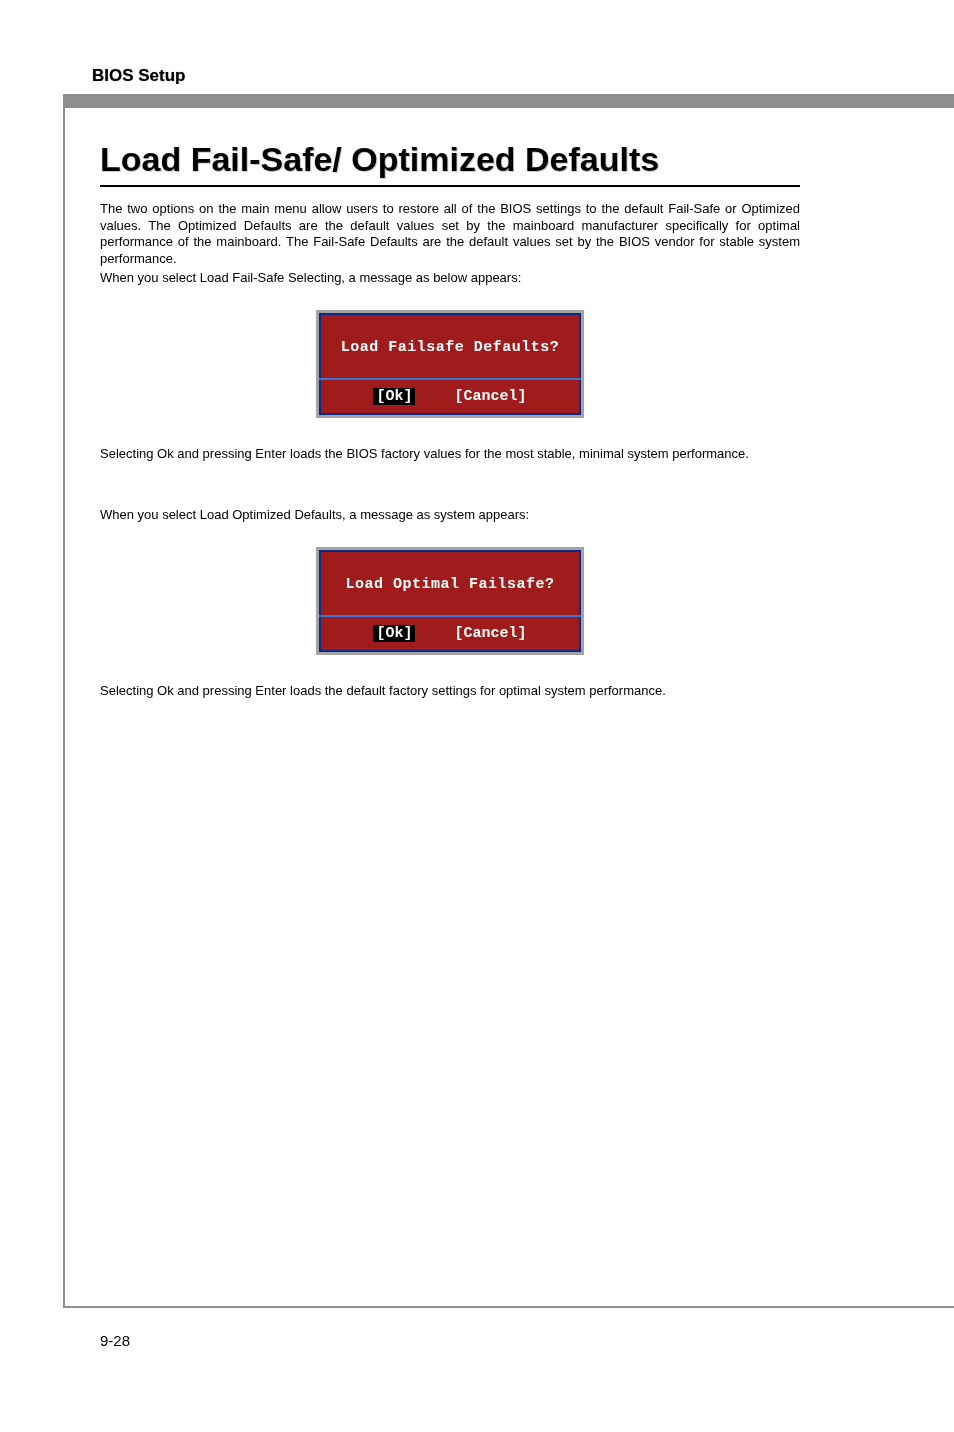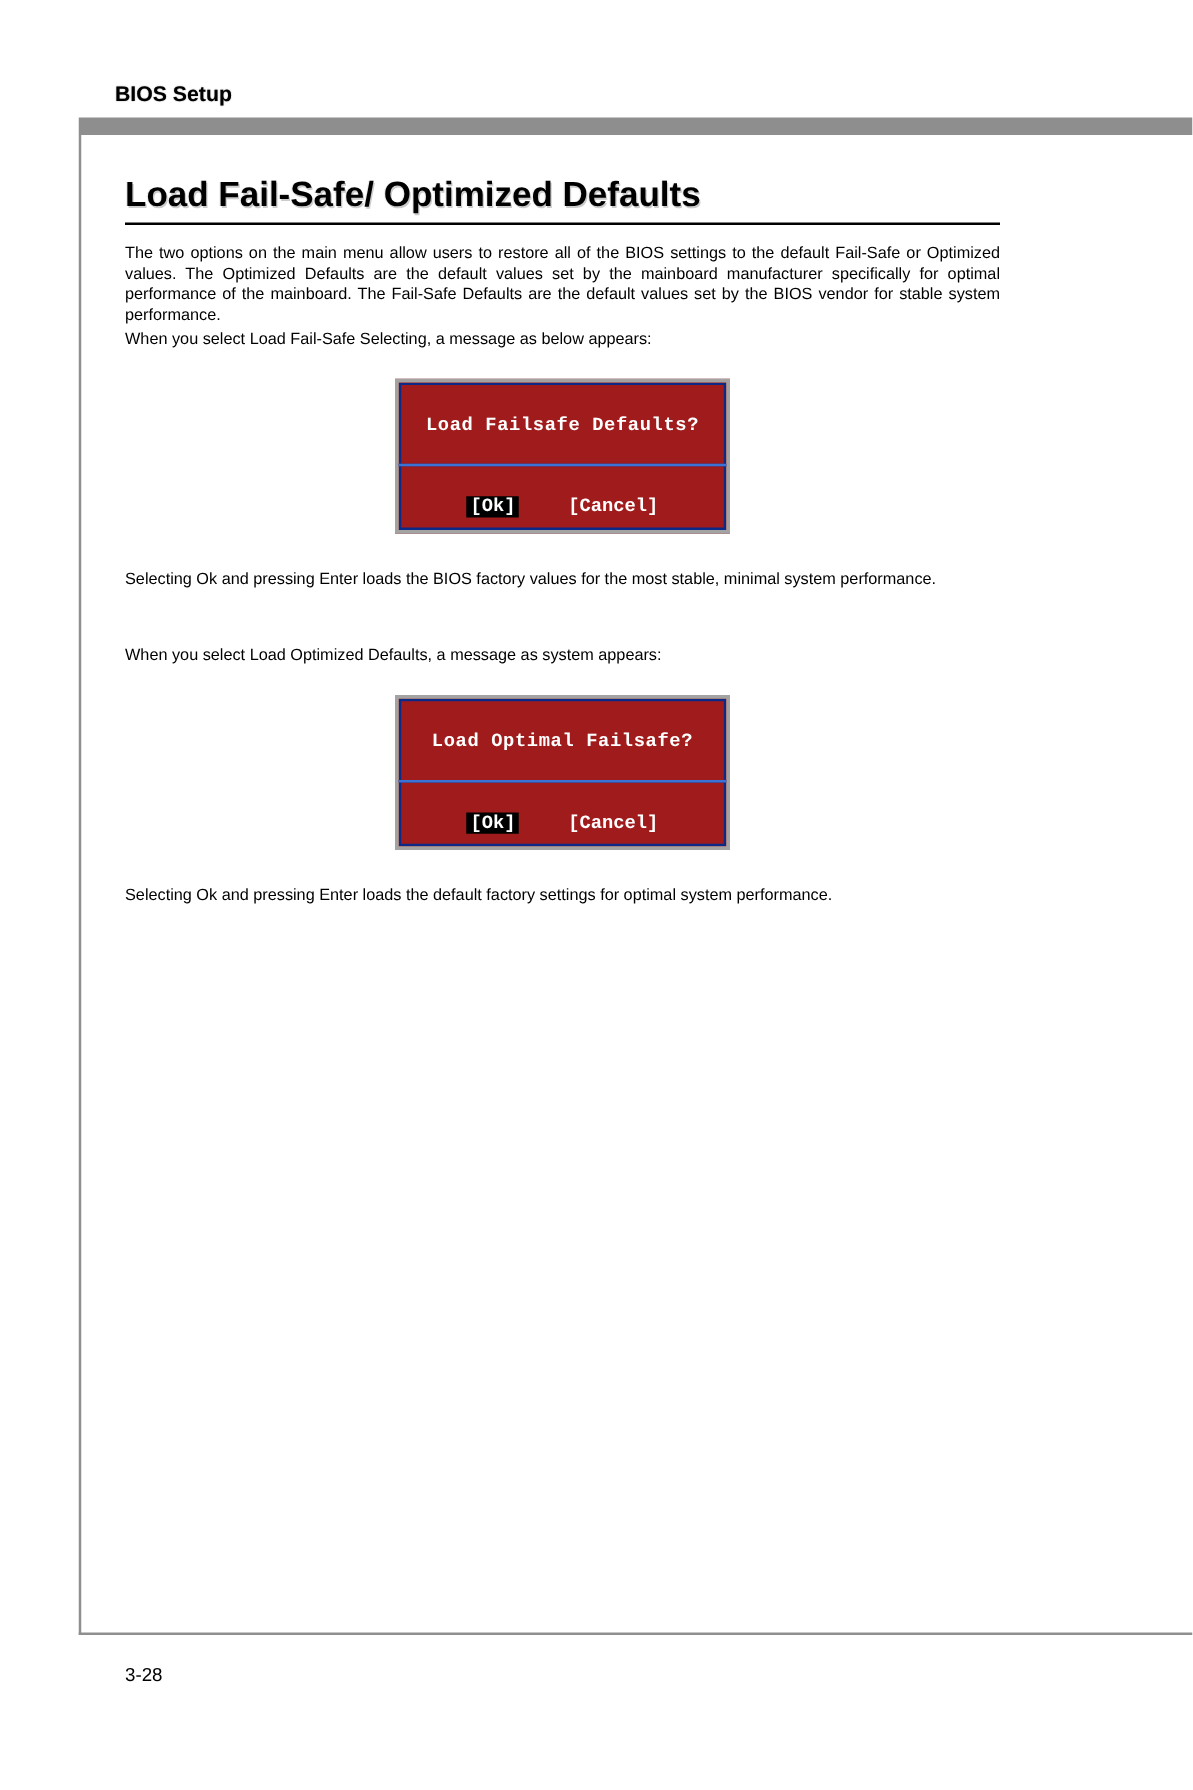--- a/index.html
+++ b/index.html
@@ -3,30 +3,30 @@
 <meta charset="utf-8">
 <style>
   * { box-sizing: border-box; margin: 0; padding: 0; }
   html, body { width: 954px; height: 1432px; background: #fff; font-family: Arial, Helvetica, sans-serif; color: #000; }
   .page { position: relative; width: 954px; height: 1120px; }
   .header-label { position: absolute; left: 92px; top: 66px; font-size: 17px; font-weight: bold; color: #000; text-shadow: 0 0 1px #777; }
   .header-bar { position: absolute; left: 63px; top: 94px; right: 0; height: 14px; background: #8e8e8e; }
   .side-rule-left { position: absolute; left: 63px; top: 108px; width: 2px; height: 1200px; background: #8f8f8f; }
   .side-rule-bottom { position: absolute; left: 63px; top: 1306px; right: 0; height: 2px; background: #8f8f8f; }
   .content { position: absolute; left: 100px; top: 140px; width: 700px; }
-  .section-title { font-size: 28px; font-weight: bold; color: #000; text-shadow: 1px 1px 0 #ccc, -1px 0 0 #eee; padding-bottom: 6px; }
+  .section-title { font-size: 34px; font-weight: bold; color: #000; text-shadow: 1px 1px 0 #ccc, -1px 0 0 #eee; padding-bottom: 6px; }
   .section-rule { height: 2px; background: #000; margin-bottom: 14px; }
   .para { font-size: 13px; line-height: 1.28; text-align: justify; }
   .para + .para { margin-top: 2px; }
   .gap { height: 28px; }
   .gap-lg { height: 44px; }
   .bios-box { width: 268px; margin: 24px auto 0 auto; border: 3px solid #a3a3a3; box-shadow: 0 0 0 2px #0b2a88 inset; background: #a01c1c; font-family: "Courier New", monospace; color: #fff; }
   .bios-top { padding: 26px 10px 22px 10px; text-align: center; font-size: 15px; font-weight: bold; letter-spacing: 0.5px; }
   .bios-divider { height: 2px; background: #0b2a88; border-top: 2px solid #3a73d6; }
-  .bios-bottom { padding: 24px 10px 10px 10px; text-align: center; font-size: 15px; font-weight: bold; }
+  .bios-bottom { padding: 8px 10px 10px 10px; text-align: center; font-size: 15px; font-weight: bold; }
   .bios-bottom .ok { background: #000; padding: 0 3px; margin-right: 30px; display:inline-block;}
   .page-number { position: absolute; left: 100px; top: 1332px; font-size: 15px; color: #000; }
 </style>
 </head>
 <body>
 
 <div class="page">
   <div class="header-label">BIOS Setup</div>
   <div class="header-bar"></div>
   <div class="side-rule-left"></div>
@@ -60,14 +60,14 @@
       <div class="bios-bottom">
         <span class="ok">[Ok]</span>
         <span>[Cancel]</span>
       </div>
     </div>
 
     <div class="gap"></div>
     <p class="para">Selecting Ok and pressing Enter loads the default factory settings for optimal system performance.</p>
   </div>
 
-  <div class="page-number">3-28</div>
+  <div class="page-number">9-28</div>
 </div>
 
 </body></html>

